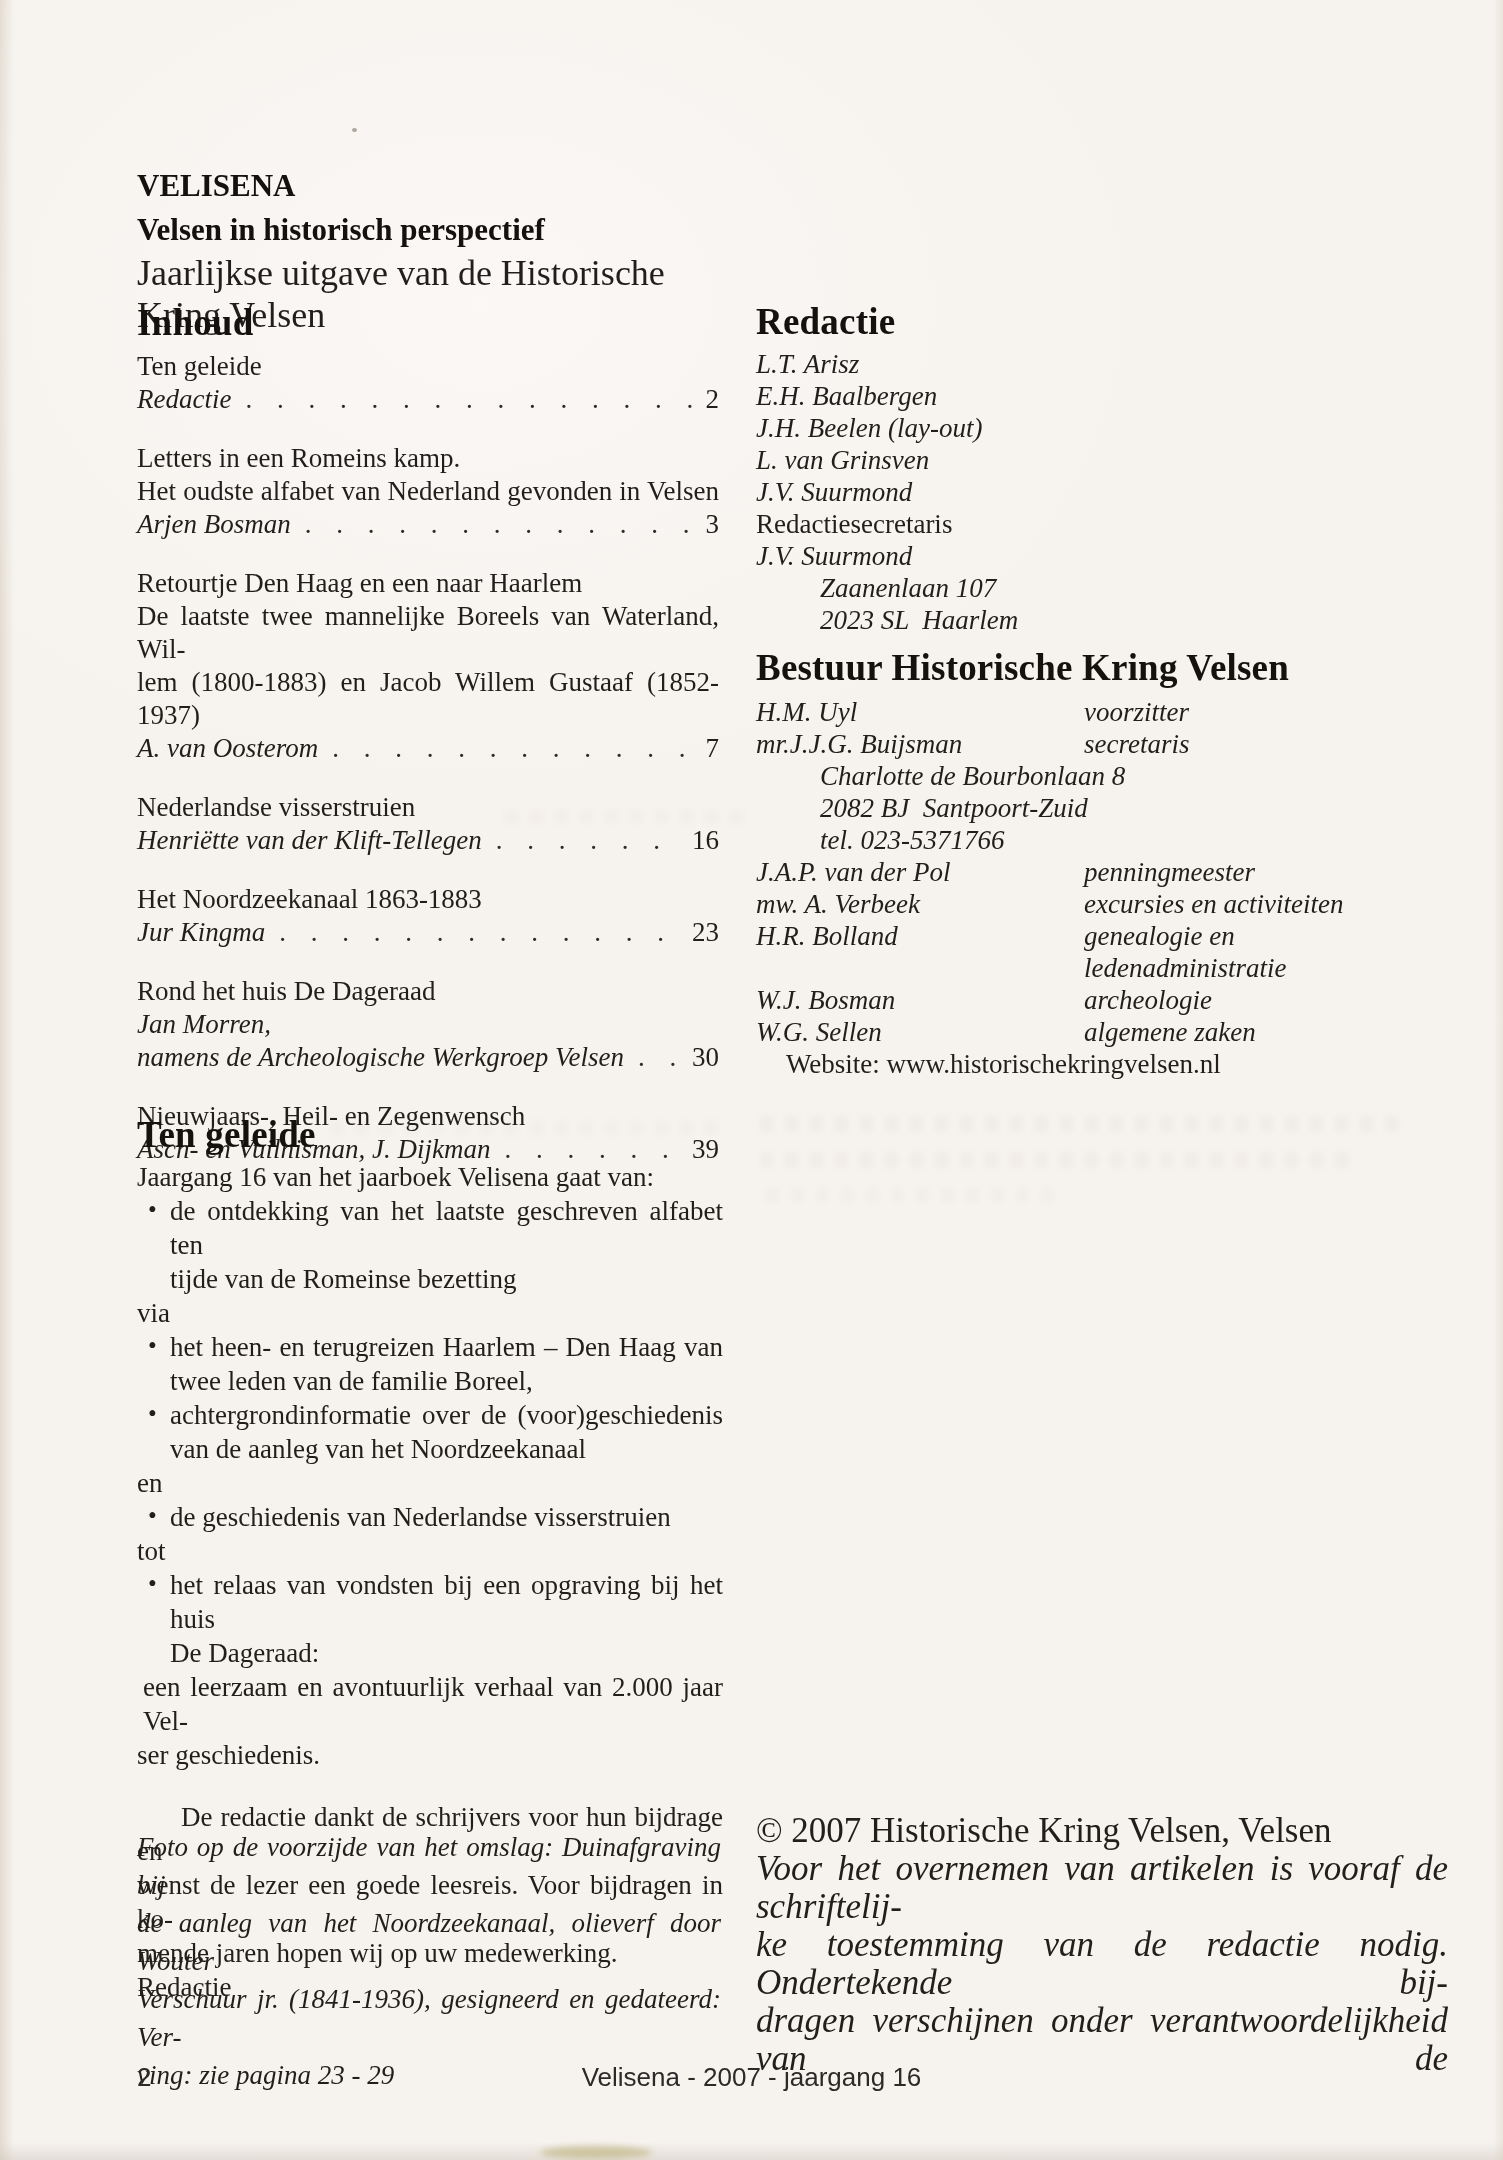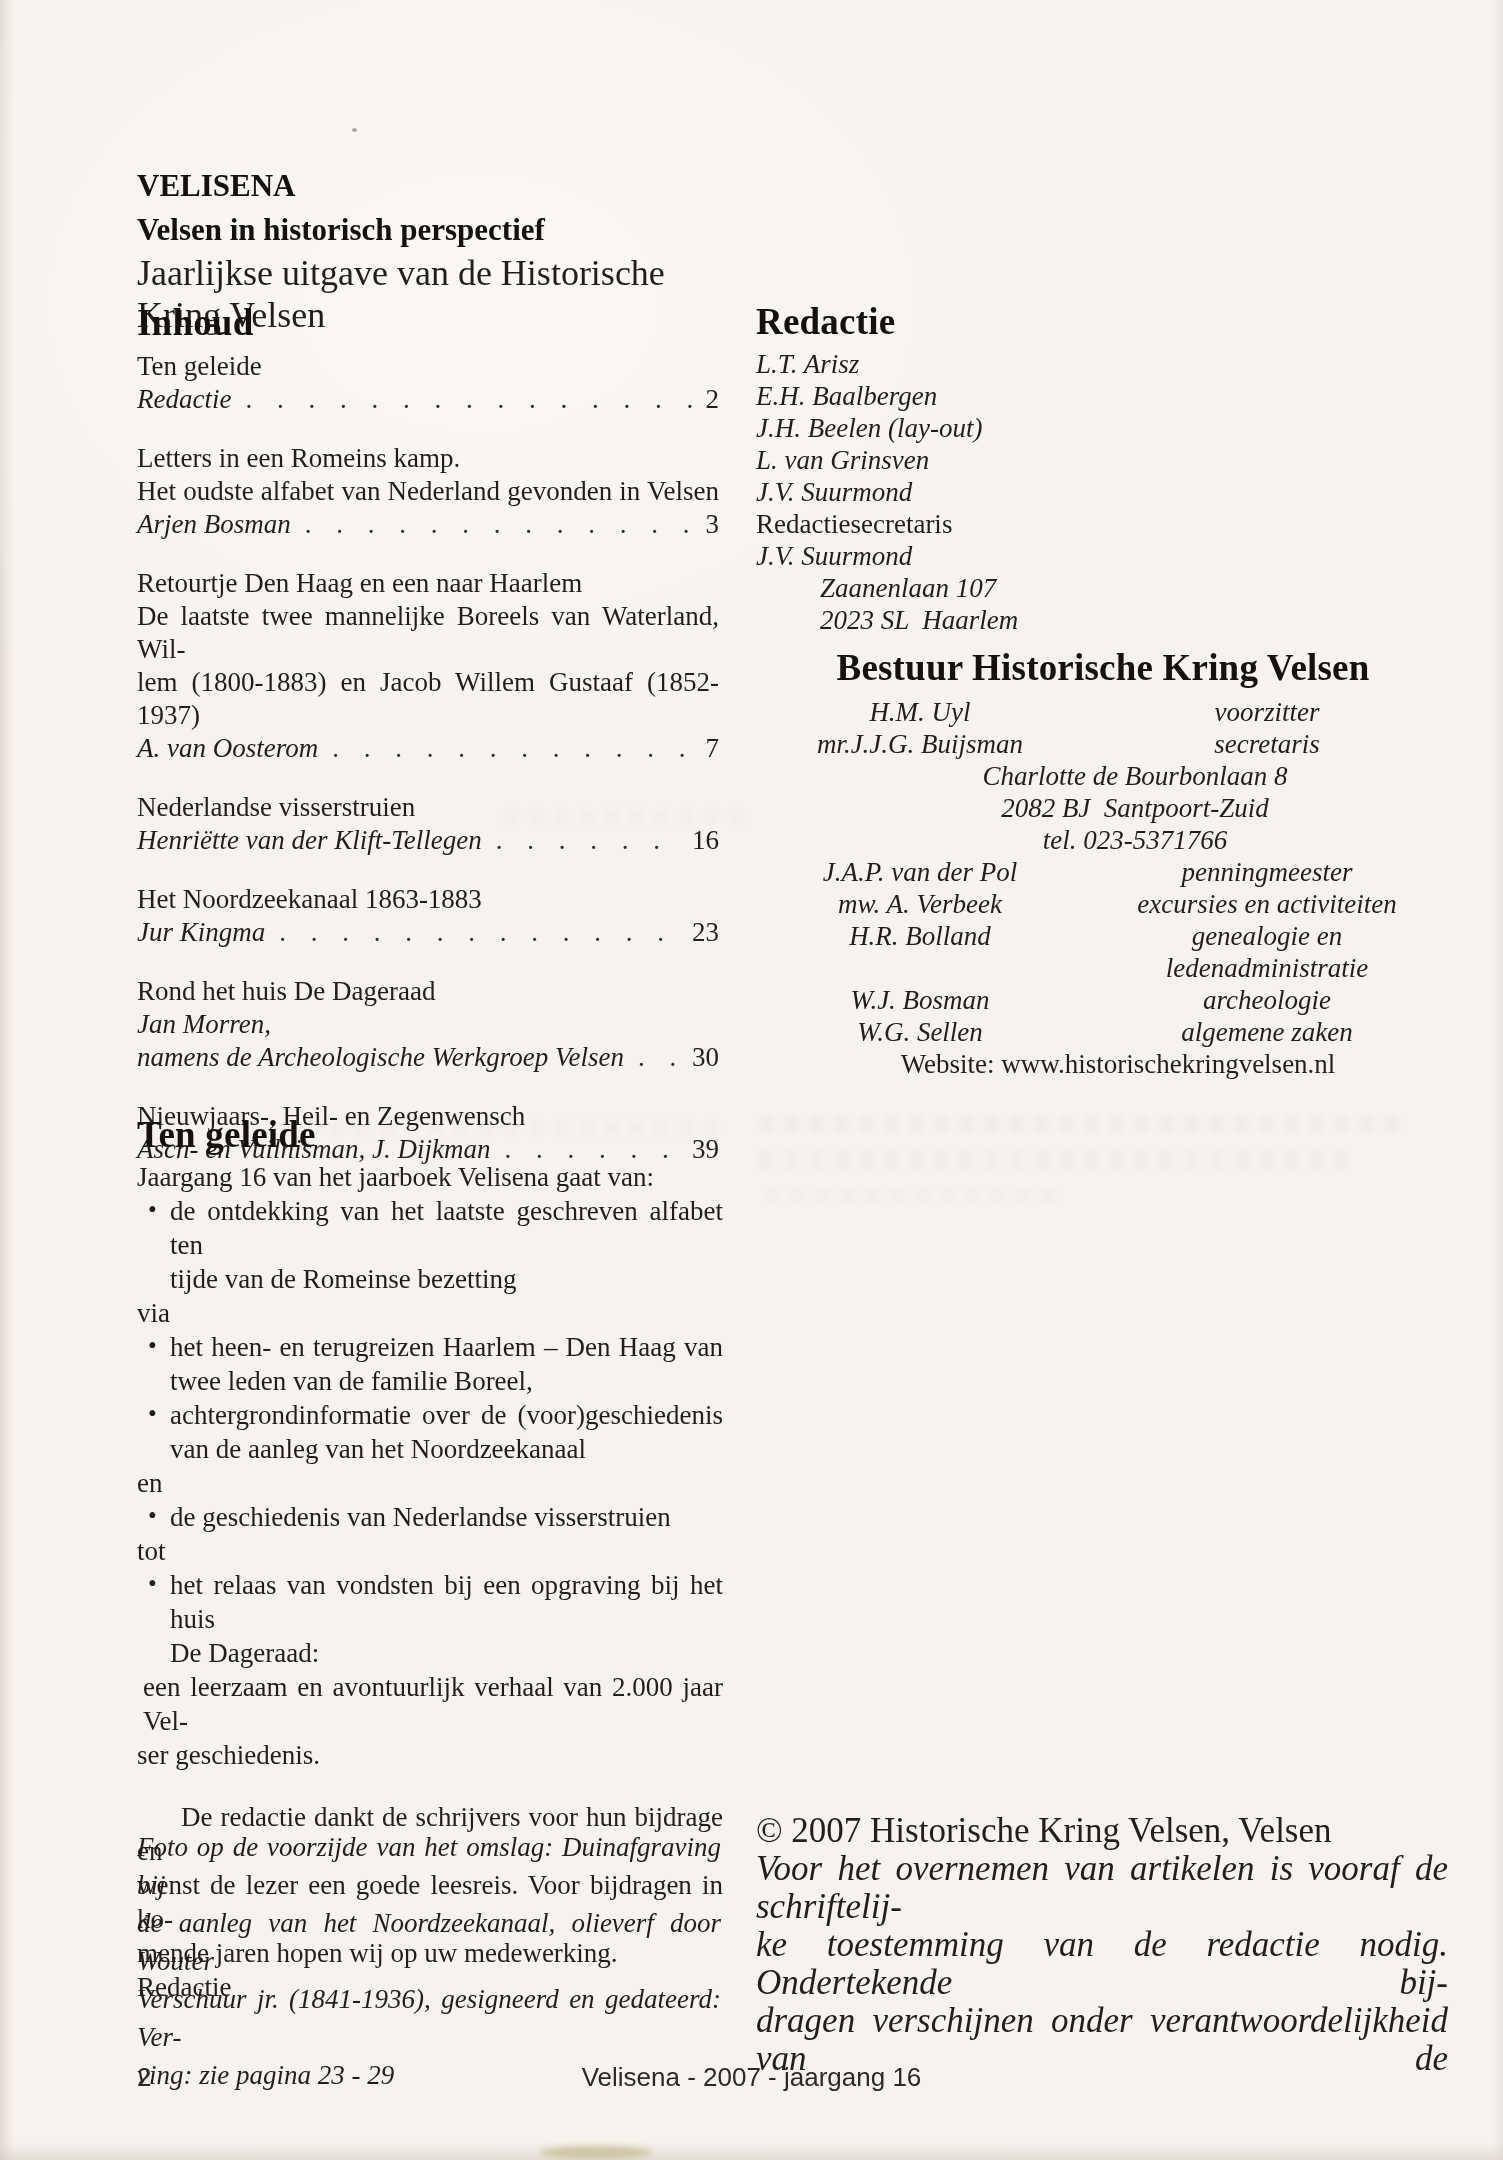--- a/index.html
+++ b/index.html
@@ -49,21 +49,21 @@
 
   
   .caption { left:137px; top:1828px; width:584px; font-size:27px; line-height:38px; font-style:italic; }
 
   
   .editorial { left:756px; top:306px; width:694px; font-size:27px; line-height:32px; }
   .editorial .h { margin-bottom:10px; }
   .addr { padding-left:64px; }
 
   
-  .board { left:756px; top:652px; width:694px; font-size:27px; line-height:32px;text-align:center; }
+  .board { left:756px; top:652px; width:694px; font-size:27px; line-height:32px; }
   .board .h { margin-bottom:12px; }
   .brow { display:grid; grid-template-columns:328px 1fr; }
   .board .website { padding-left:30px; font-style:normal; }
 
   
   .copyright { left:756px; top:1812px; width:692px; font-size:35px; line-height:38px; }
   .copyright .body { font-style:italic; }
 
   
   .pfooter { left:0; top:2062px; width:1503px; font-family:"Liberation Sans","DejaVu Sans",sans-serif; font-size:26px; color:#2b2a28; }

